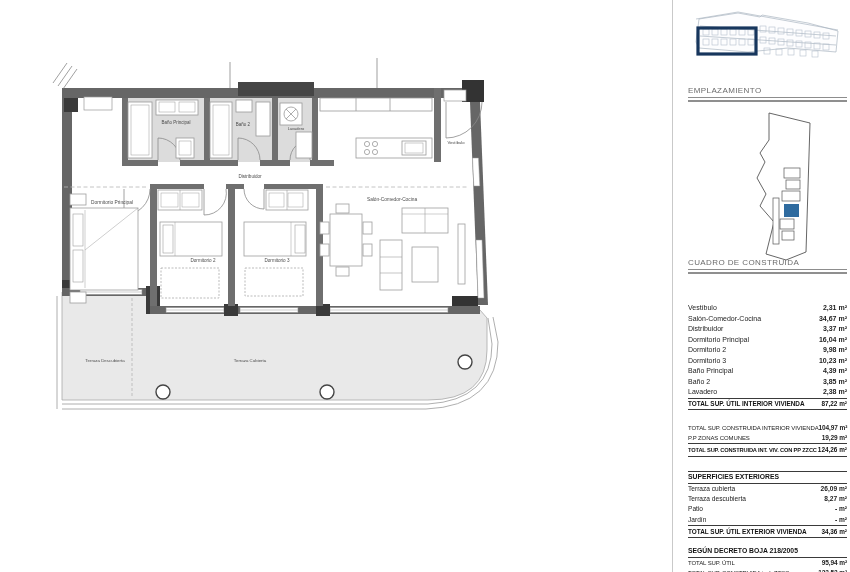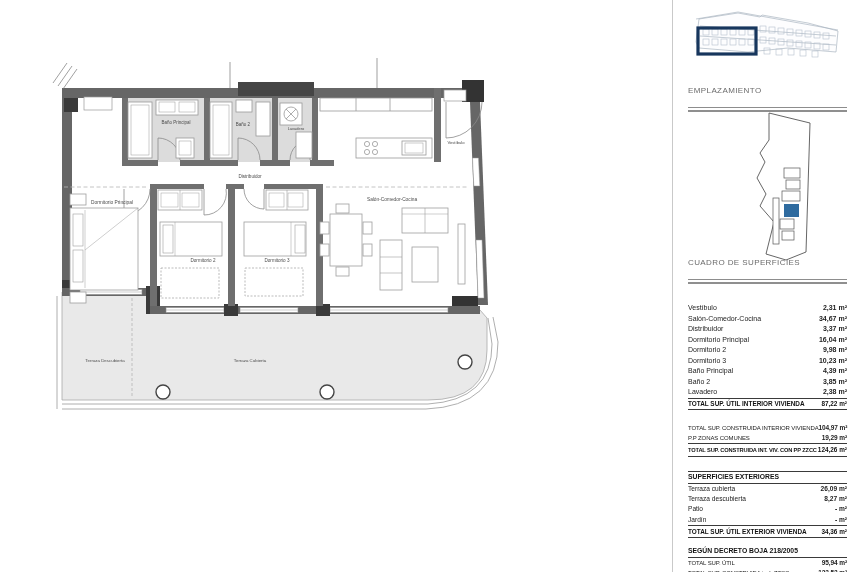--- a/index.html
+++ b/index.html
@@ -4,21 +4,21 @@
 <style>
   html,body{margin:0;padding:0;}
   body{width:850px;height:572px;background:#ffffff;position:relative;overflow:hidden;
        font-family:"Liberation Sans",sans-serif;color:#333;}
   .divider{position:absolute;left:672px;top:0;width:1px;height:572px;background:#c9c9c9;}
   .plan-svg{position:absolute;left:0;top:0;}
   svg text{font-family:"Liberation Sans",sans-serif;fill:#4c4c4c;}
   .elev{position:absolute;left:688px;top:6px;}
   .siteplan{position:absolute;left:700px;top:110px;}
   .sec-head{position:absolute;left:688px;width:159px;}
-  .sec-head .t{font-size:8px;color:#6b6b6b;letter-spacing:.4px;padding-bottom:12px;border-bottom:1px solid #8d8d8d;}
+  .sec-head .t{font-size:8px;color:#6b6b6b;letter-spacing:.4px;padding-bottom:2px;border-bottom:1px solid #8d8d8d;}
   .sec-head .bar{height:2.5px;background:#8f8f8f;margin-top:1.5px;}
   .tablewrap{position:absolute;left:688px;top:303px;width:159px;}
   .row{display:flex;justify-content:space-between;align-items:baseline;line-height:10.5px;font-size:7px;color:#222;}
   .row .rv{font-weight:bold;white-space:nowrap;}
   .row .rl{white-space:nowrap;}
   .trow{display:flex;justify-content:space-between;align-items:baseline;font-weight:bold;
         border-top:1px solid #3a3a3a;border-bottom:1px solid #3a3a3a;padding:1.5px 0;
         font-size:6.4px;line-height:7.5px;color:#111;}
   .trow .rv{white-space:nowrap;}
   .cond .row{font-size:6px;line-height:9px;letter-spacing:-.1px;}
@@ -292,21 +292,21 @@
     <rect x="86" y="70" width="14" height="9"></rect>
     <rect x="82" y="81" width="18" height="10"></rect>
     <rect x="80" y="109" width="14" height="10"></rect>
     <rect x="82" y="121" width="12" height="9"></rect>
     <rect x="73" y="88" width="6" height="46"></rect>
   </g>
   <rect x="84" y="94" width="15" height="13" fill="#2f6b9f"></rect>
 </svg>
 
 <div class="sec-head" style="top:258px">
-  <div class="t">CUADRO DE SUPERFICIES</div>
+  <div class="t">CUADRO DE CONSTRUIDA</div>
   <div class="bar"></div>
 </div>
 
 <div class="tablewrap">
 
   <div class="row">
       <span class="rl">Vestíbulo</span>
       <span class="rv">2,31 m²</span>
     </div>
   <div class="row">

